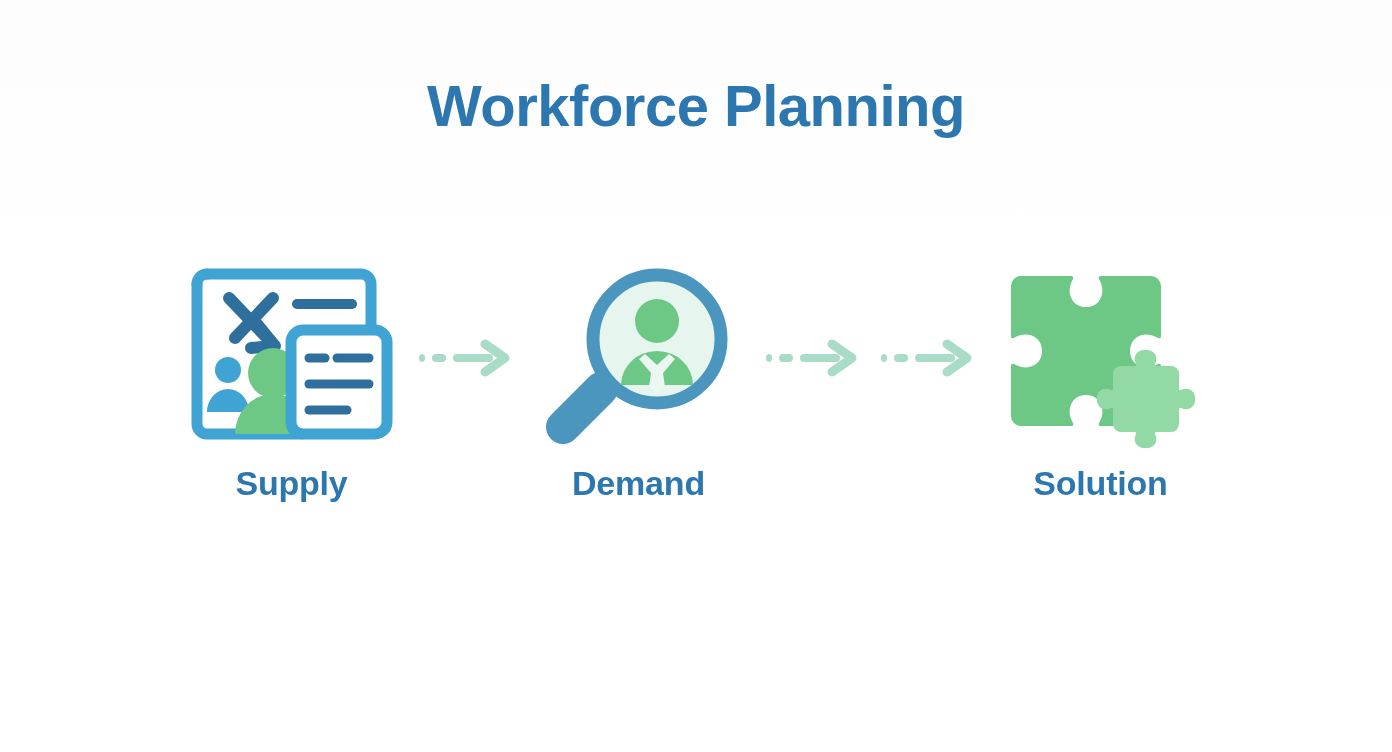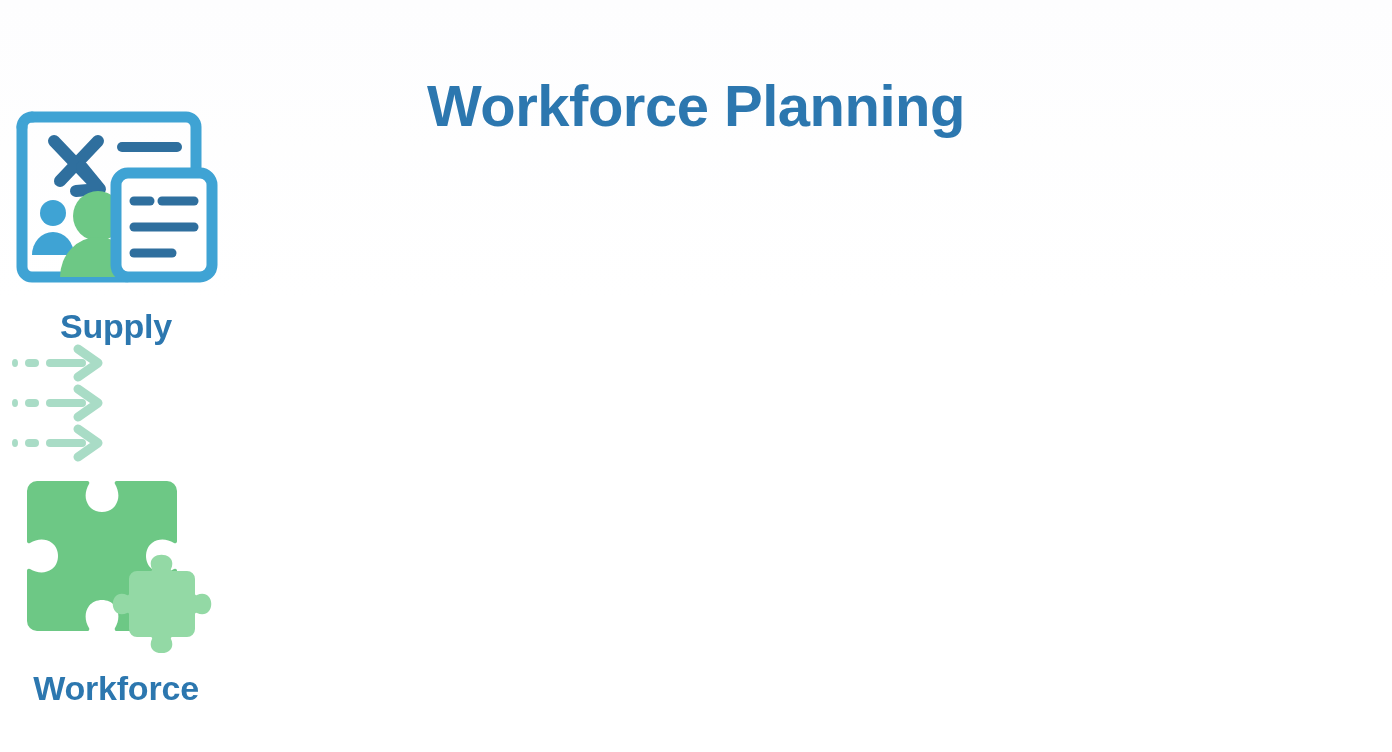--- a/index.html
+++ b/index.html
@@ -36,21 +36,21 @@
     white-space: nowrap;
   }
   
   #flow {
     position: absolute;
     top: 258px;
     left: 0;
     width: 1392px;
     height: 290px;
     display: flex;
-    flex-direction: column;
+    flex-direction: row;
     align-items: flex-start;
     justify-content: center;
   }
   .step {
     width: 232px;
     display: flex;
     flex-direction: column;
     align-items: center;
   }
   .step-icon {
@@ -130,20 +130,37 @@
       <svg width="92" height="40" viewBox="0 0 92 40" xmlns="http://www.w3.org/2000/svg">
         <g fill="#A9DCC6">
           <rect x="0" y="16" width="6" height="8" rx="4"></rect>
           <rect x="13" y="16" width="14" height="8" rx="4"></rect>
           <rect x="34" y="16" width="40" height="8" rx="4"></rect>
         </g>
         <path d="M66 6 L86 20 L66 34" fill="none" stroke="#A9DCC6" stroke-width="9" stroke-linecap="round" stroke-linejoin="round"></path>
       </svg>
     </div>
 
+    <div class="step">
+      <div class="step-icon">
+        <svg width="200" height="195" viewBox="0 0 200 195" xmlns="http://www.w3.org/2000/svg">
+
+          <line x1="62" y1="128" x2="24" y2="166" stroke="#4A96BE" stroke-width="34" stroke-linecap="round"></line>
+
+          <circle cx="118" cy="78" r="64" fill="#E6F6EF"></circle>
+
+          <circle cx="118" cy="78" r="64" fill="none" stroke="#4A96BE" stroke-width="13"></circle>
+
+          <circle cx="118" cy="60" r="22" fill="#6DC885"></circle>
+          <path d="M82 124 a36 34 0 0 1 72 0 z" fill="#6DC885"></path>
+          <path d="M106 93 L118 104 L130 93 L136 98 L124 112 L126 126 L118 134 L110 126 L112 112 L100 98 Z" fill="#EAF8F1"></path>
+        </svg>
+      </div>
+      <div class="step-label">Demand</div>
+    </div>
 
     <div class="connector">
       <svg width="92" height="40" viewBox="0 0 92 40" xmlns="http://www.w3.org/2000/svg">
         <g fill="#A9DCC6">
           <rect x="0" y="16" width="6" height="8" rx="4"></rect>
           <rect x="13" y="16" width="14" height="8" rx="4"></rect>
           <rect x="34" y="16" width="40" height="8" rx="4"></rect>
         </g>
         <path d="M66 6 L86 20 L66 34" fill="none" stroke="#A9DCC6" stroke-width="9" stroke-linecap="round" stroke-linejoin="round"></path>
       </svg>
@@ -231,17 +248,17 @@
             A1.5 1.5 0 0 0 108 140
             C 104 142 99 142 96 138
             C 93 134 93 128 96 124
             C 99 120 104 120 108 122
             A1.5 1.5 0 0 0 110 121
             V106
             A8 8 0 0 1 118 98
             Z"></path>
         </svg>
       </div>
-      <div class="step-label">Workforce</div>
+      <div class="step-label">Solution</div>
     </div>
 
   </div>
 </div>
 
 </body></html>

